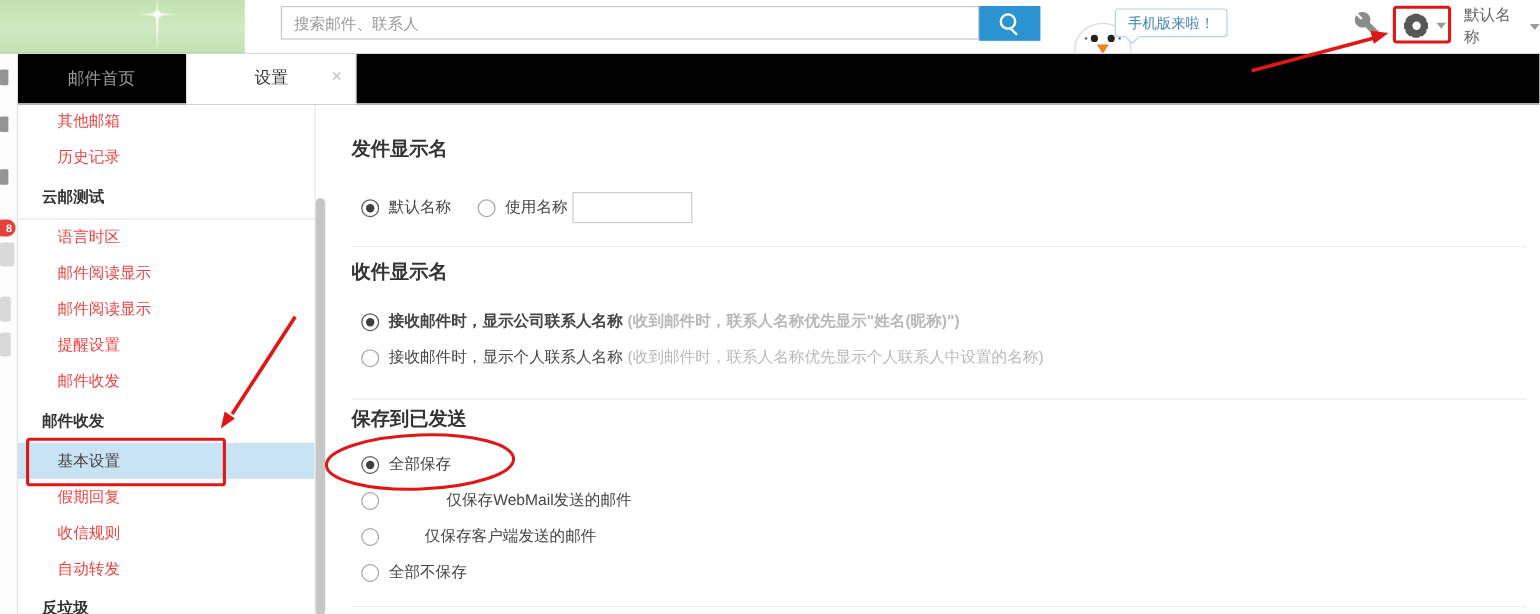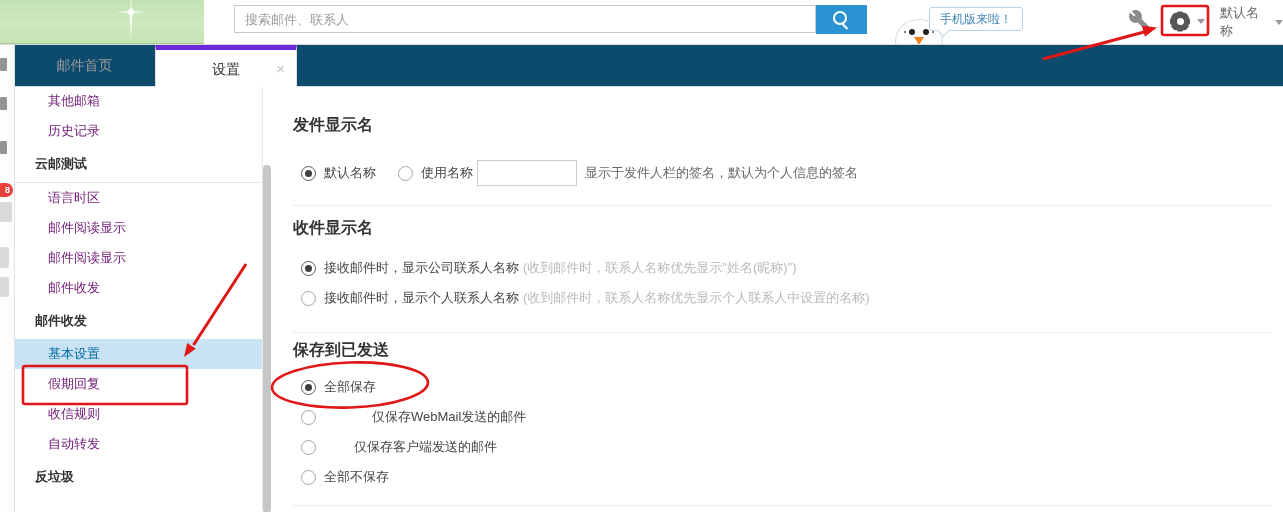--- a/index.html
+++ b/index.html
@@ -43,40 +43,40 @@
   .gear{position:absolute;left:1169px;top:10px;width:22px;height:22px;}
   .gear i{position:absolute;left:50%;top:50%;width:20px;height:7px;margin:-3.5px 0 0 -10px;background:#575757;border-radius:2px;}
   .gear i:nth-child(2){transform:rotate(45deg);} .gear i:nth-child(3){transform:rotate(90deg);} .gear i:nth-child(4){transform:rotate(135deg);}
   .gear::before{content:"";position:absolute;left:2px;top:2px;right:2px;bottom:2px;background:#575757;border-radius:50%;}
   .gear-hole{position:absolute;left:50%;top:50%;width:7px;height:7px;margin:-3.5px;background:#fff;border-radius:50%;z-index:2;}
   .caret{width:0;height:0;border-left:4px solid transparent;border-right:4px solid transparent;border-top:5px solid #9a9a9a;display:inline-block;}
   .gear-caret{position:absolute;left:1197px;top:19px;}
   .account{position:absolute;left:1220px;top:0;height:44px;display:flex;align-items:center;gap:5px;
     font-size:13px;color:#666;cursor:pointer;}
   
-  .tabbar{position:absolute;left:14px;top:44px;width:1269px;height:42px;background:#0c4a6e;border-bottom:1px solid #dcdcdc;z-index:3;}
+  .tabbar{position:absolute;left:14px;top:44px;width:1269px;height:42px;background:#000000;border-bottom:1px solid #dcdcdc;z-index:3;}
   .tab{position:absolute;top:0;height:42px;line-height:42px;text-align:center;font-size:14px;cursor:pointer;}
   .tab-home{left:0;width:141px;color:#9a9a9a;}
-  .tab-settings{left:141px;width:142px;background:#fff;color:#333;border-top:6px solid #6d28d9;
+  .tab-settings{left:141px;width:142px;background:#fff;color:#333;border-top:1px solid #6d28d9;
     border-left:1px solid #e0e0e0;border-right:1px solid #e0e0e0;height:43px;line-height:38px;box-sizing:border-box;}
   .tab-close{position:absolute;right:11px;top:0;line-height:38px;font-size:15px;color:#c2c2c2;cursor:pointer;}
   
   .leftstrip{position:absolute;left:0;top:44px;width:14px;height:468px;background:#fdfdfd;border-right:1px solid #e2e2e2;z-index:4;overflow:hidden;}
   .frag{position:absolute;left:0;width:7px;background:#949494;border-radius:1px;}
   .f1{top:14px;height:13px;} .f2{top:53px;height:13px;} .f3{top:97px;height:13px;}
   .badge{position:absolute;left:-5px;top:139px;width:18px;height:14px;border-radius:7px;background:#e8403a;
     color:#fff;font-size:9px;font-weight:bold;line-height:14px;text-align:right;padding-right:3px;box-sizing:border-box;}
   .gblock{position:absolute;left:0;background:#d9d9d9;border-radius:2px;}
   .g1{top:158px;width:12px;height:20px;} .g2{top:203px;width:9px;height:21px;} .g3{top:233px;width:9px;height:20px;}
   
   .sidebar{position:absolute;left:14px;top:86px;width:249px;height:426px;background:#fff;border-right:1px solid #e8e8e8;z-index:2;box-sizing:border-box;}
-  .sb-item{height:30px;display:flex;align-items:center;padding-left:34px;font-size:13px;color:#701a75;cursor:pointer;}
+  .sb-item{height:30px;display:flex;align-items:center;padding-left:34px;font-size:13px;color:#ef4444;cursor:pointer;}
   .sb-header{height:36px;display:flex;align-items:center;padding-left:21px;font-size:13px;font-weight:bold;color:#333;}
   .sb-divider{border-bottom:1px solid #e8e8e8;}
-  .sb-selected{background:#c9e3f5;color:#0369a1;}
+  .sb-selected{background:#c9e3f5;color:#404040;}
   .sb-scroll{position:absolute;right:-9px;top:79px;width:8px;height:348px;background:#c6c6c6;border-radius:4px;cursor:pointer;}
   
   .content{position:absolute;left:263px;top:86px;right:0;bottom:0;background:#fff;padding-left:30px;box-sizing:border-box;z-index:1;}
   .section{margin-right:11px;}
   .sec-title{font-size:16px;font-weight:bold;color:#333;line-height:22px;}
   .sec-divider{border-bottom:1px solid #ececec;}
   .opt-row{display:flex;align-items:center;height:30px;padding-left:8px;font-size:13px;color:#454545;cursor:pointer;}
   .radio{width:13px;height:13px;border:1px solid #a6a6a6;border-radius:50%;background:#fff;margin-right:8px;position:relative;flex:none;box-sizing:content-box;}
   .radio.on{border-color:#5a5a5a;}
   .radio.on::after{content:"";position:absolute;left:3px;top:3px;width:7px;height:7px;background:#3f3f3f;border-radius:50%;}
@@ -155,20 +155,21 @@
 </div>
 
 <div class="sidebar">
   <div id="sidebar-list">
       <div class="sb-item">其他邮箱</div>
       <div class="sb-item">历史记录</div>
       <div class="sb-header sb-divider">云邮测试</div>
       <div class="sb-item">语言时区</div>
       <div class="sb-item">邮件阅读显示</div>
       <div class="sb-item">邮件阅读显示</div>
+      <div class="sb-item">提醒设置</div>
       <div class="sb-item">邮件收发</div>
       <div class="sb-header">邮件收发</div>
       <div class="sb-item sb-selected">基本设置</div>
       <div class="sb-item">假期回复</div>
       <div class="sb-item">收信规则</div>
       <div class="sb-item">自动转发</div>
       <div class="sb-header">反垃圾</div>
     </div>
   <div class="sb-scroll"></div>
 </div>
@@ -181,30 +182,29 @@
           <div class="opt-row">
             <span style="display: inline-flex; align-items: center;">
               <span class="radio on"></span>
               <span>默认名称</span>
             </span>
             <span class="opt2" style="display: inline-flex; ">
               <span class="radio"></span>
               <span>使用名称</span>
             </span>
             <input class="name-input" type="text" style="">
-            <span class="hint">显示于发件人栏的签名，默认为个人信息的签名</span>
           </div>
         </div>
         <div class="sec-divider"></div>
       </div>
       <div class="section s2">
         <div class="sec-title">收件显示名</div>
         <div class="rows">
           <div class="opt-row">
-            <span style="display: inline-flex; align-items: center;">
+            <span style="display: inline-flex; align-items: center; font-weight: bold;">
               <span class="radio on"></span>
               <span>接收邮件时，显示公司联系人名称</span>
               <span class="opt-note">(收到邮件时，联系人名称优先显示"姓名(昵称)")</span>
             </span>
           </div>
           <div class="opt-row">
             <span style="display: inline-flex; align-items: center;">
               <span class="radio"></span>
               <span>接收邮件时，显示个人联系人名称</span>
               <span class="opt-note">(收到邮件时，联系人名称优先显示个人联系人中设置的名称)</span>

